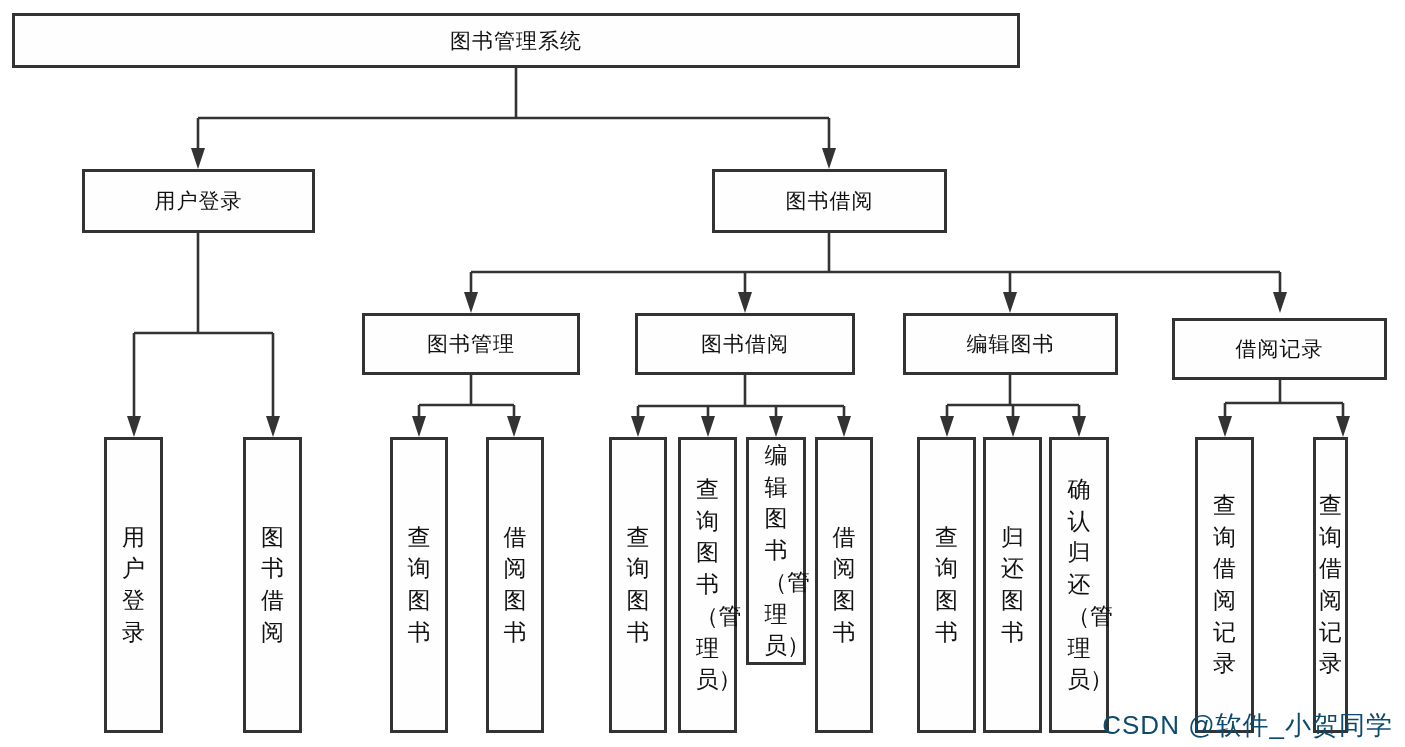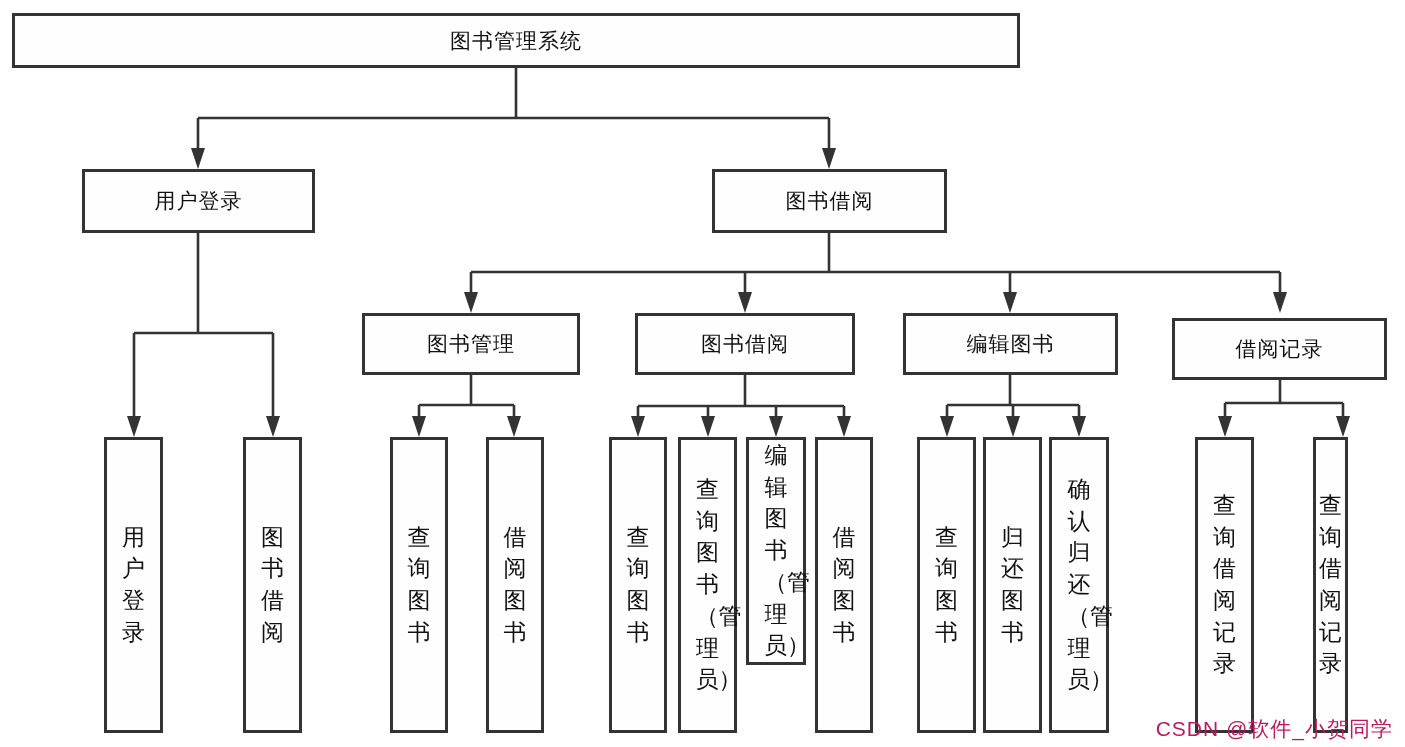--- a/index.html
+++ b/index.html
@@ -33,22 +33,22 @@
     font-size:23px;
     line-height:1.38;
     text-align:center;
     word-break:break-all;
     color:#111111;
   }
   .watermark{
     position:absolute;
     right:12px;
     bottom:4px;
-    font-size:21px;
-    color:#be185d;
+    font-size:26px;
+    color:#0c4a6e;
     letter-spacing:1px;
     white-space:nowrap;
   }
 </style>
 </head>
 <body>
 
 <div class="canvas">
 
   <svg class="wires" viewBox="0 0 1405 747" xmlns="http://www.w3.org/2000/svg">

